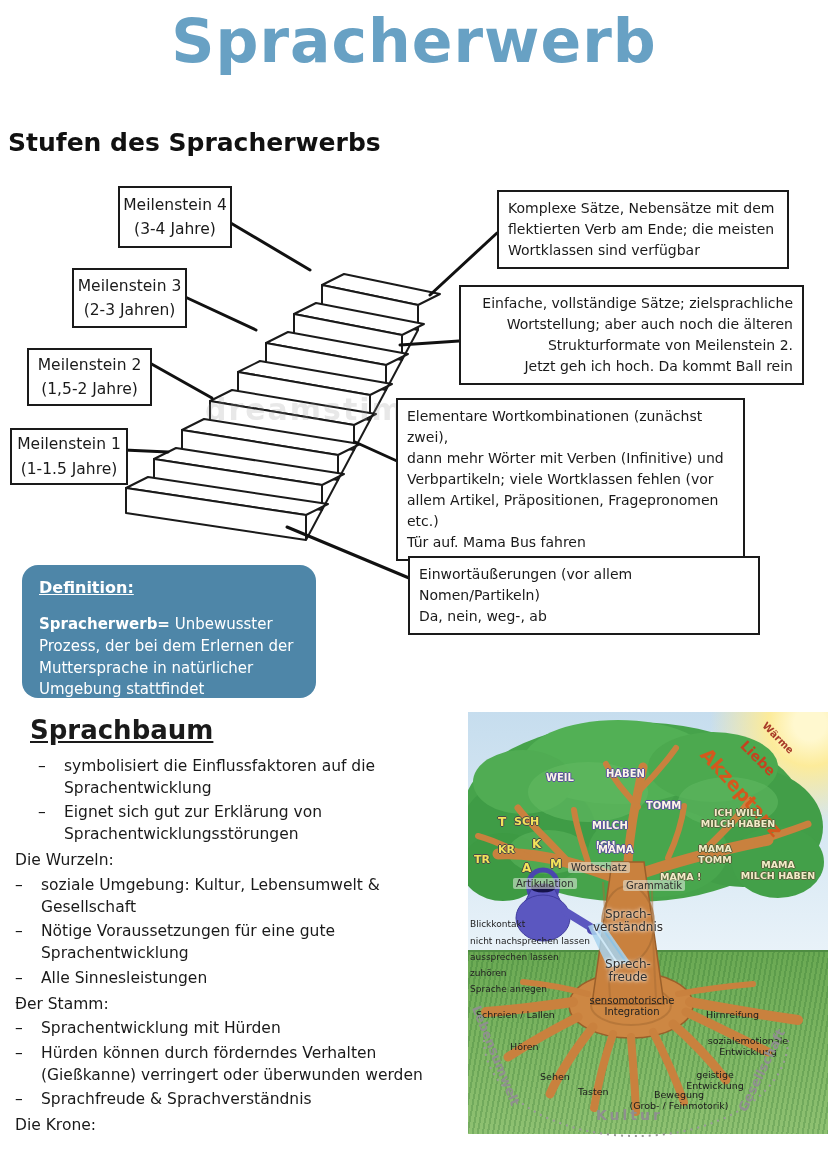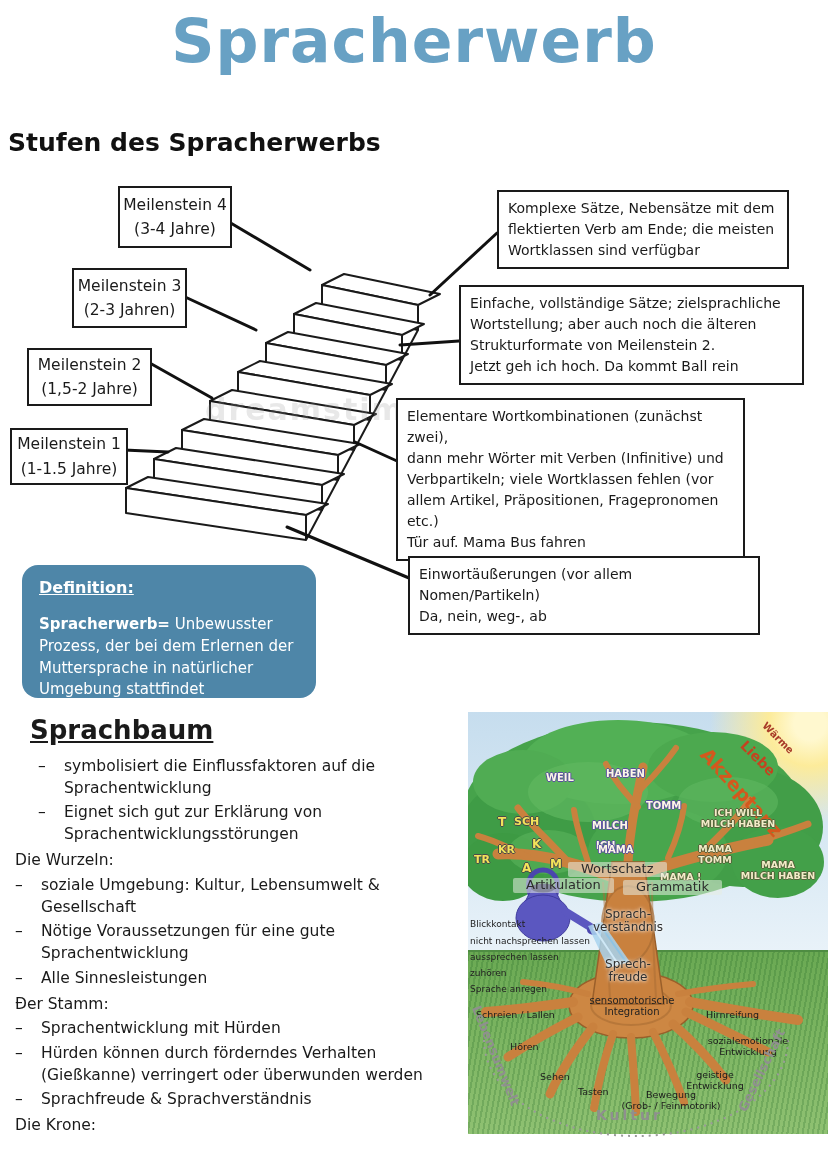--- a/index.html
+++ b/index.html
@@ -49,22 +49,22 @@
          border-top:2px solid #4e8c42;}
   .treesvg{left:0;top:0;width:360px;height:459px;}
 
   .tl{position:absolute;line-height:1.12;}
   .snd{color:#f3e35a;font-weight:bold;font-size:11px;
        text-shadow:-1px 0 #4a4a4a,1px 0 #4a4a4a,0 -1px #4a4a4a,0 1px #4a4a4a;}
   .wrd{color:#fdf8e6;font-weight:bold;font-size:10px;
        text-shadow:-1px 0 #5a4fa0,1px 0 #5a4fa0,0 -1px #5a4fa0,0 1px #5a4fa0;}
   .phr{color:#f2ecc8;font-weight:bold;font-size:9.5px;text-align:center;
        text-shadow:-1px 0 #55603a,1px 0 #55603a,0 -1px #55603a,0 1px #55603a;}
-  .area{font-size:13px;color:#2c2c2c;background:rgba(230,236,225,0.55);
-        border-radius:2px;padding:0 13px;}
+  .area{font-size:10px;color:#2c2c2c;background:rgba(230,236,225,0.55);
+        border-radius:2px;padding:0 3px;}
   .trunklbl{font-size:12px;color:#2e2e2e;text-align:center;
             text-shadow:0 0 3px rgba(255,255,255,0.95),0 0 5px rgba(255,255,255,0.8);}
   .rootc{font-size:10px;color:#222;text-align:center;}
   .rootlbl{font-size:9.5px;color:#1c1c1c;text-align:center;}
   .canlbl{font-size:9px;color:#222;}
   .arcw{font-weight:bold;color:#8f8f8f;}
   .sunw{font-weight:bold;transform-origin:0 0;}
 </style>
 </head>
 <body>
@@ -115,21 +115,21 @@
   <div class="abs mbox preline" style="left:72px;top:268px;width:111px;height:56px;">Meilenstein 3
 (2-3 Jahren)</div>
   <div class="abs mbox preline" style="left:27px;top:348px;width:121px;height:54px;">Meilenstein 2
 (1,5-2 Jahre)</div>
   <div class="abs mbox preline" style="left:10px;top:428px;width:114px;height:53px;">Meilenstein 1
 (1-1.5 Jahre)</div>
 
   <div class="abs dbox preline" style="left:497px;top:190px;width:292px;">Komplexe Sätze, Nebensätze mit dem
 flektierten Verb am Ende; die meisten
 Wortklassen sind verfügbar</div>
-  <div class="abs dbox preline" style="left:459px;top:285px;width:345px;">Einfache, vollständige Sätze; zielsprachliche
+  <div class="abs dbox preline" style="left:459px;top:285px;width:345px;text-align:right;">Einfache, vollständige Sätze; zielsprachliche
 Wortstellung; aber auch noch die älteren
 Strukturformate von Meilenstein 2.
 Jetzt geh ich hoch. Da kommt Ball rein</div>
   <div class="abs dbox preline" style="left:396px;top:398px;width:349px;">Elementare Wortkombinationen (zunächst zwei),
 dann mehr Wörter mit Verben (Infinitive) und
 Verbpartikeln; viele Wortklassen fehlen (vor
 allem Artikel, Präpositionen, Fragepronomen
 etc.)
 Tür auf. Mama Bus fahren</div>
   <div class="abs dbox preline" style="left:408px;top:556px;width:352px;">Einwortäußerungen (vor allem Nomen/Partikeln)
@@ -296,21 +296,21 @@
     <div class="tl trunklbl preline" style="left:118px;top:196px;width:84px;">Sprach-
 verständnis</div>
     <div class="tl trunklbl preline" style="left:124px;top:246px;width:72px;">Sprech-
 freude</div>
     <div class="tl rootc" style="left:118px;top:283px;width:92px;">sensomotorische Integration</div>
 
     <div class="tl rootlbl" style="left:8px;top:298px;">Schreien / Lallen</div>
     <div class="tl rootlbl" style="left:42px;top:330px;">Hören</div>
     <div class="tl rootlbl" style="left:72px;top:360px;">Sehen</div>
     <div class="tl rootlbl" style="left:110px;top:375px;">Tasten</div>
-    <div class="tl rootlbl preline" style="left:148px;top:378px;width:110px;">Bewegung
+    <div class="tl rootlbl preline" style="left:148px;top:378px;width:126px;">Bewegung
 (Grob- / Feinmotorik)</div>
     <div class="tl rootlbl preline" style="left:212px;top:358px;width:70px;">geistige
 Entwicklung</div>
     <div class="tl rootlbl preline" style="left:230px;top:324px;width:100px;">sozialemotionale
 Entwicklung</div>
     <div class="tl rootlbl" style="left:238px;top:298px;">Hirnreifung</div>
 
     <div class="tl arcw" style="left:14px;top:292px;font-size:13px;transform:rotate(68deg);transform-origin:0 0;">Lebensumwelt</div>
     <div class="tl arcw" style="left:128px;top:396px;font-size:14px;letter-spacing:3px;">Kultur</div>
     <div class="tl arcw" style="left:268px;top:396px;font-size:13px;transform:rotate(-64deg);transform-origin:0 0;">Gesellschaft</div>

